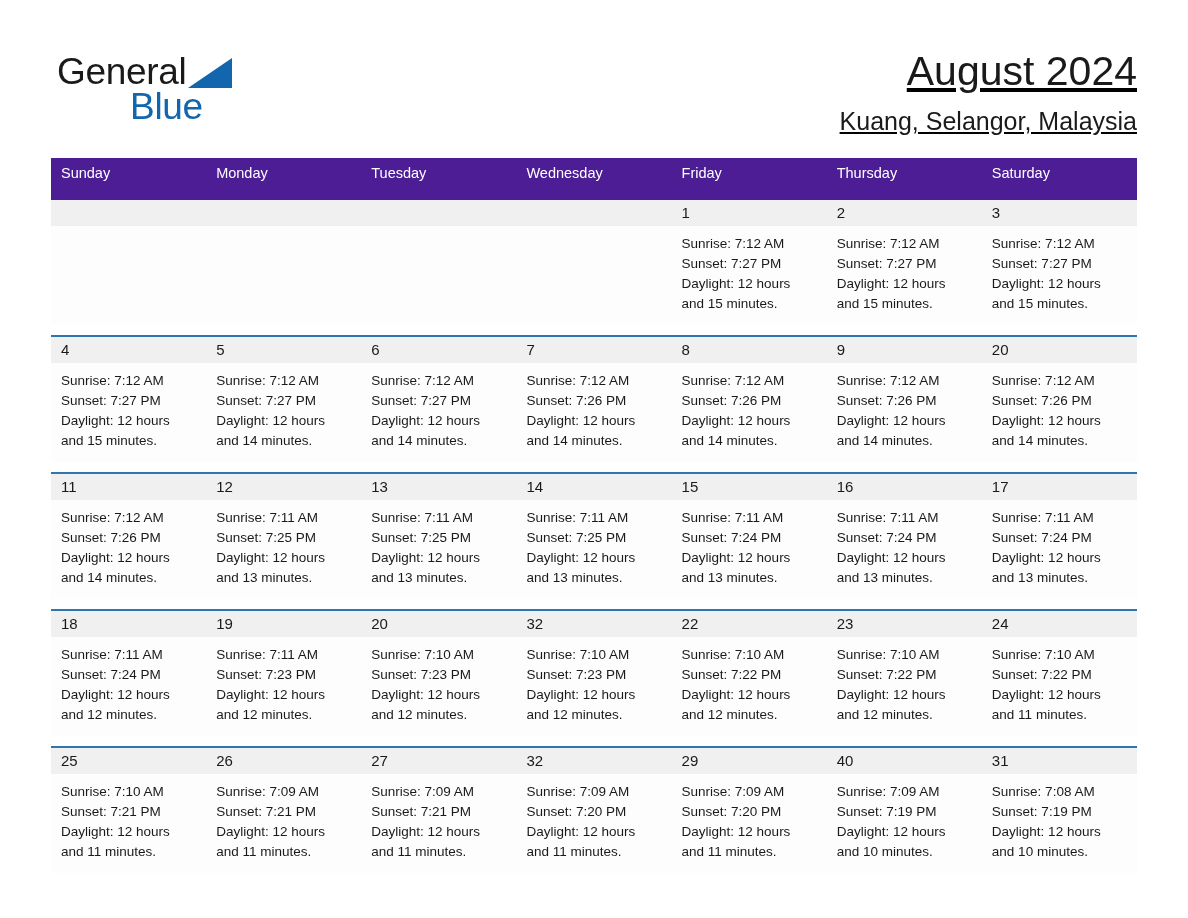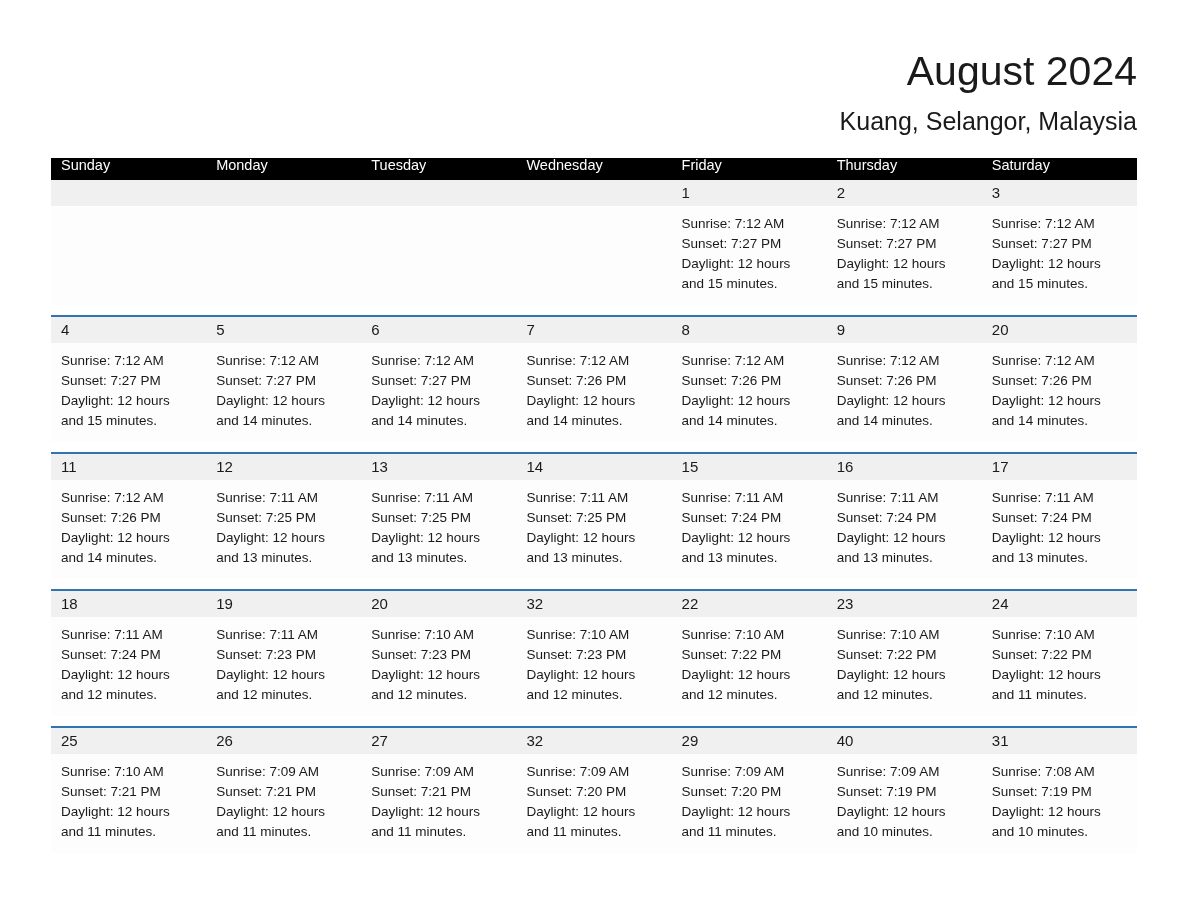--- a/index.html
+++ b/index.html
@@ -67,20 +67,21 @@
     line-height: 40px;
     letter-spacing: -0.3px;
     color: #1266ad;
     font-weight: 400;
   }
   .title-block {
     position: absolute;
     right: 51px;
     top: 46px;
     text-align: right;
+    text-decoration: underline;
   }
   .cal-title {
     font-size: 41px;
     line-height: 50px;
     font-weight: 400;
     color: #1a1a1a;
     white-space: nowrap;
   }
   .cal-subtitle {
     margin-top: 10px;
@@ -94,23 +95,22 @@
   
   .calendar {
     position: absolute;
     left: 51px;
     top: 158px;
     width: 1086px;
   }
   .weekday-row {
     display: flex;
     width: 100%;
-    background: #000000;
-    height: 22px;
-    align-items: flex-end;
+    background: #4c1d95;
+    height: 42px;
   }
   .weekday {
     flex: 1 1 0;
     min-width: 0;
     color: #ffffff;
     font-size: 14.5px;
     line-height: 30px;
     padding-left: 10px;
     box-sizing: border-box;
     white-space: nowrap;
@@ -160,20 +160,27 @@
     white-space: nowrap;
   }
 </style>
 </head>
 <body>
 
 <div class="page">
 
   <div class="masthead">
 
+    <div class="logo">
+      <div class="logo-row1">
+        <span class="logo-general">General</span>
+        <span class="logo-triangle"></span>
+      </div>
+      <span class="logo-blue">Blue</span>
+    </div>
 
     <div class="title-block">
       <div class="cal-title">August 2024</div>
       <div class="cal-subtitle">Kuang, Selangor, Malaysia</div>
     </div>
 
   </div>
 
   <div class="calendar">
     <div class="weekday-row">

